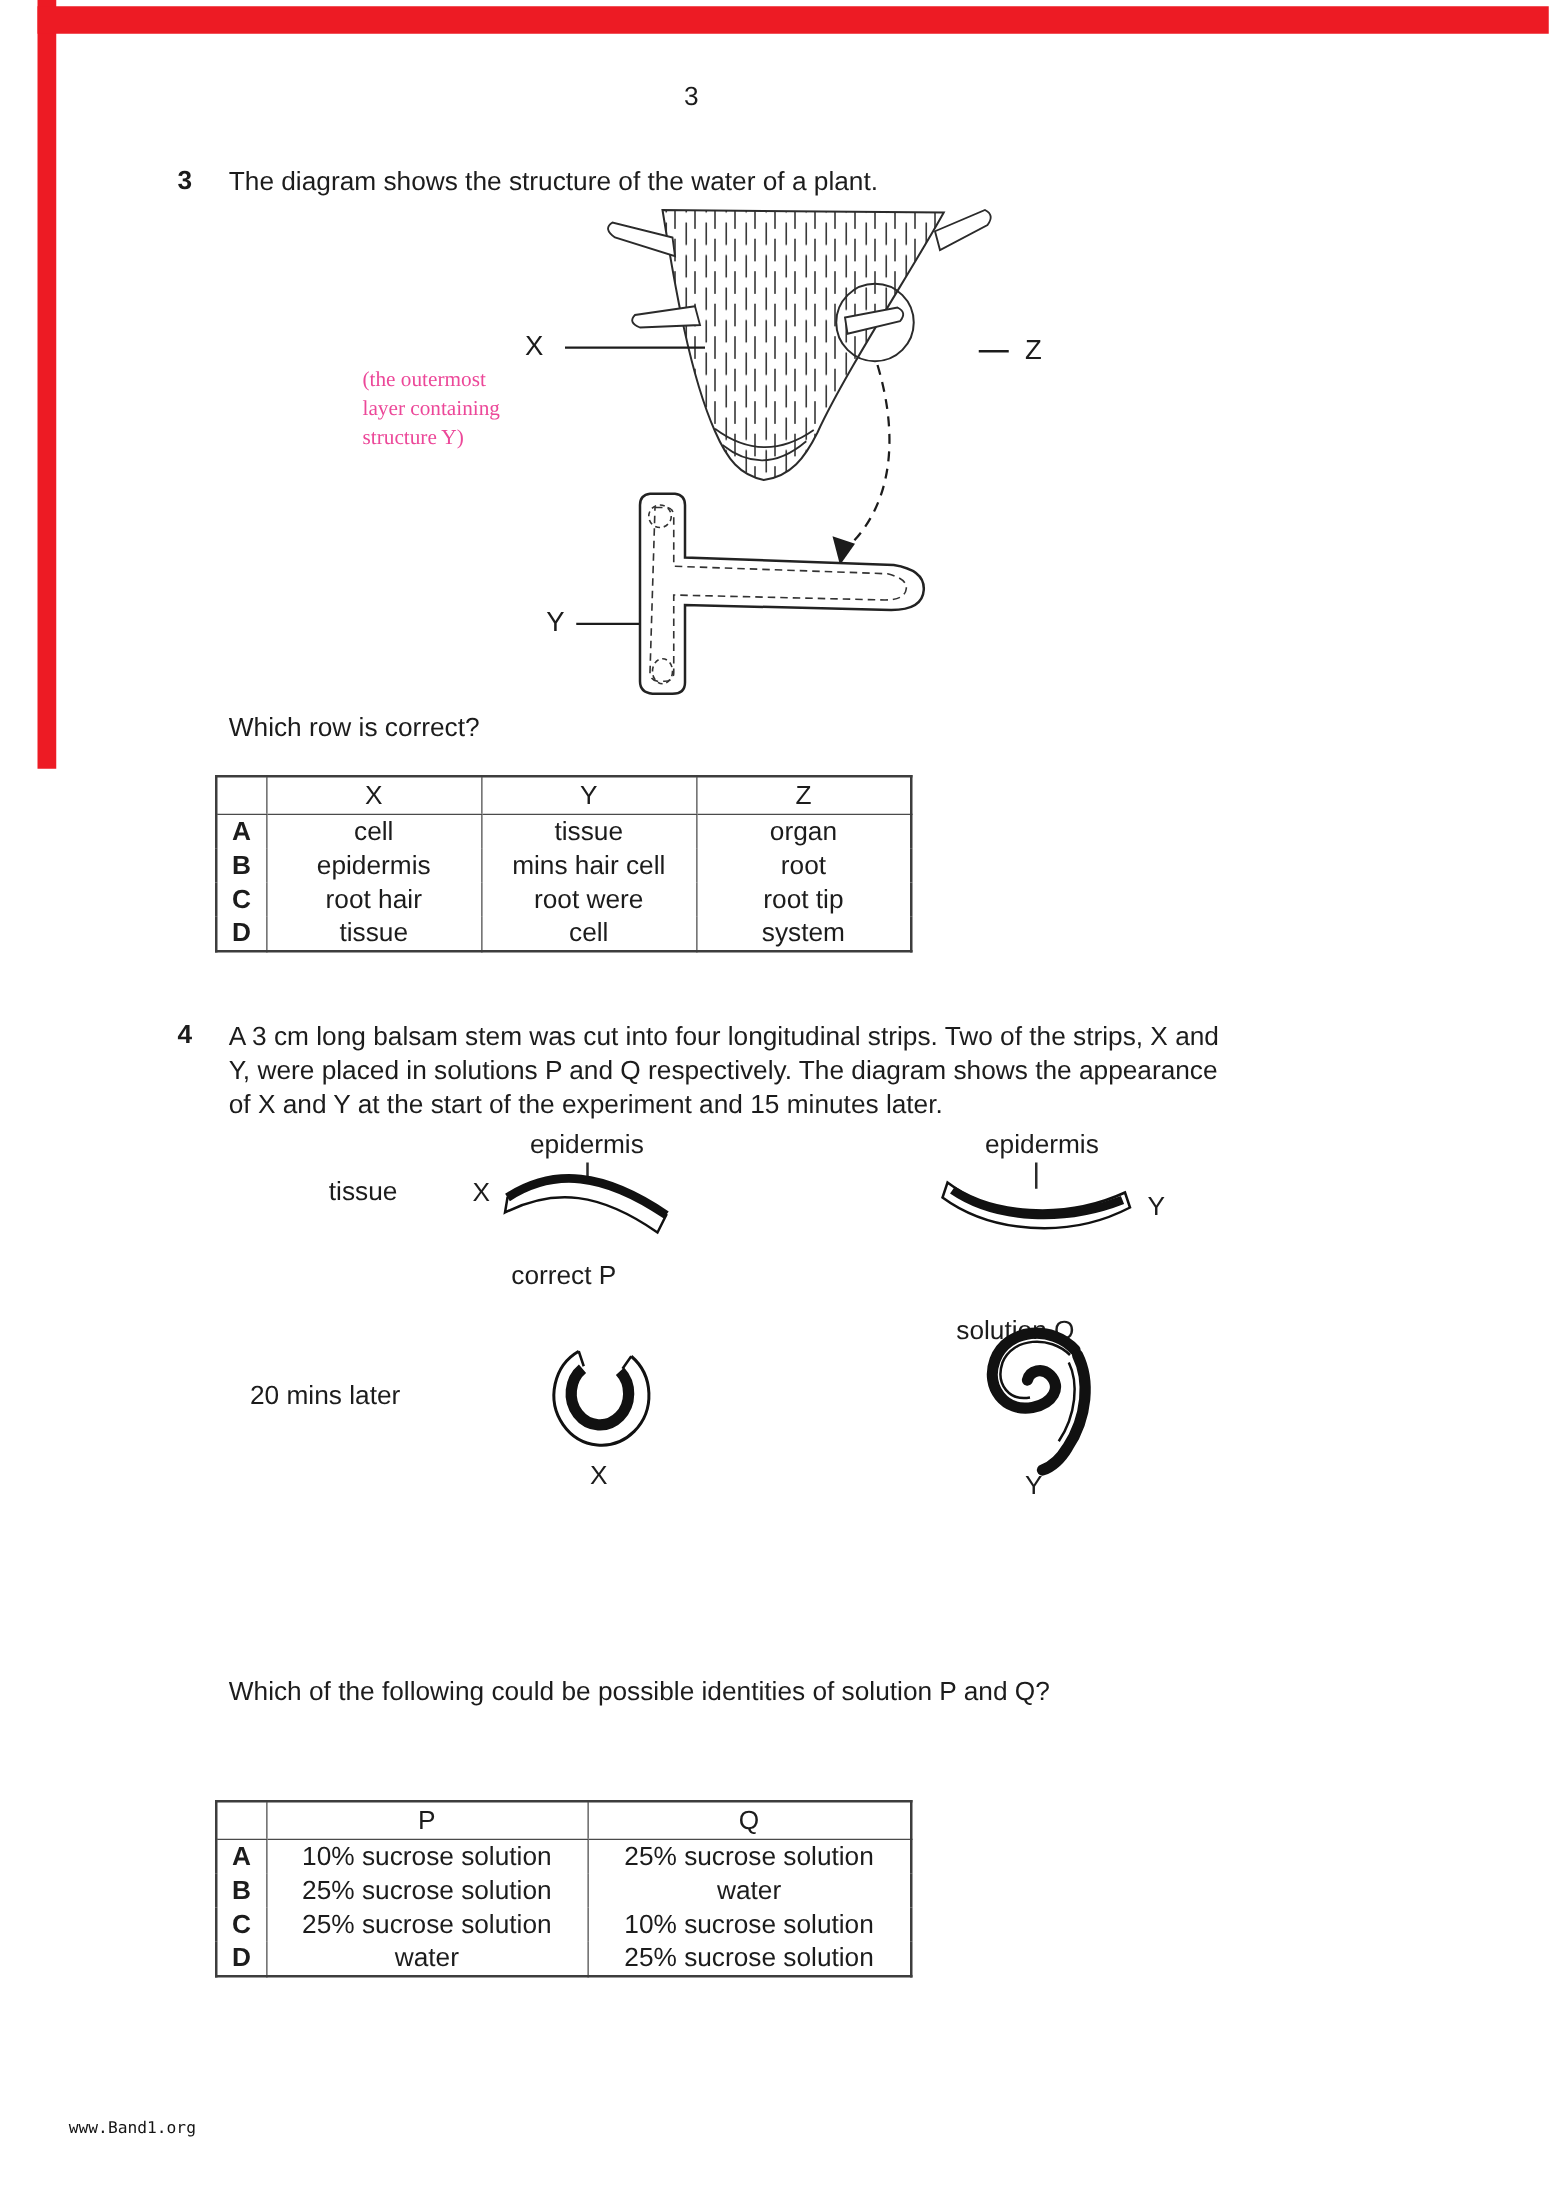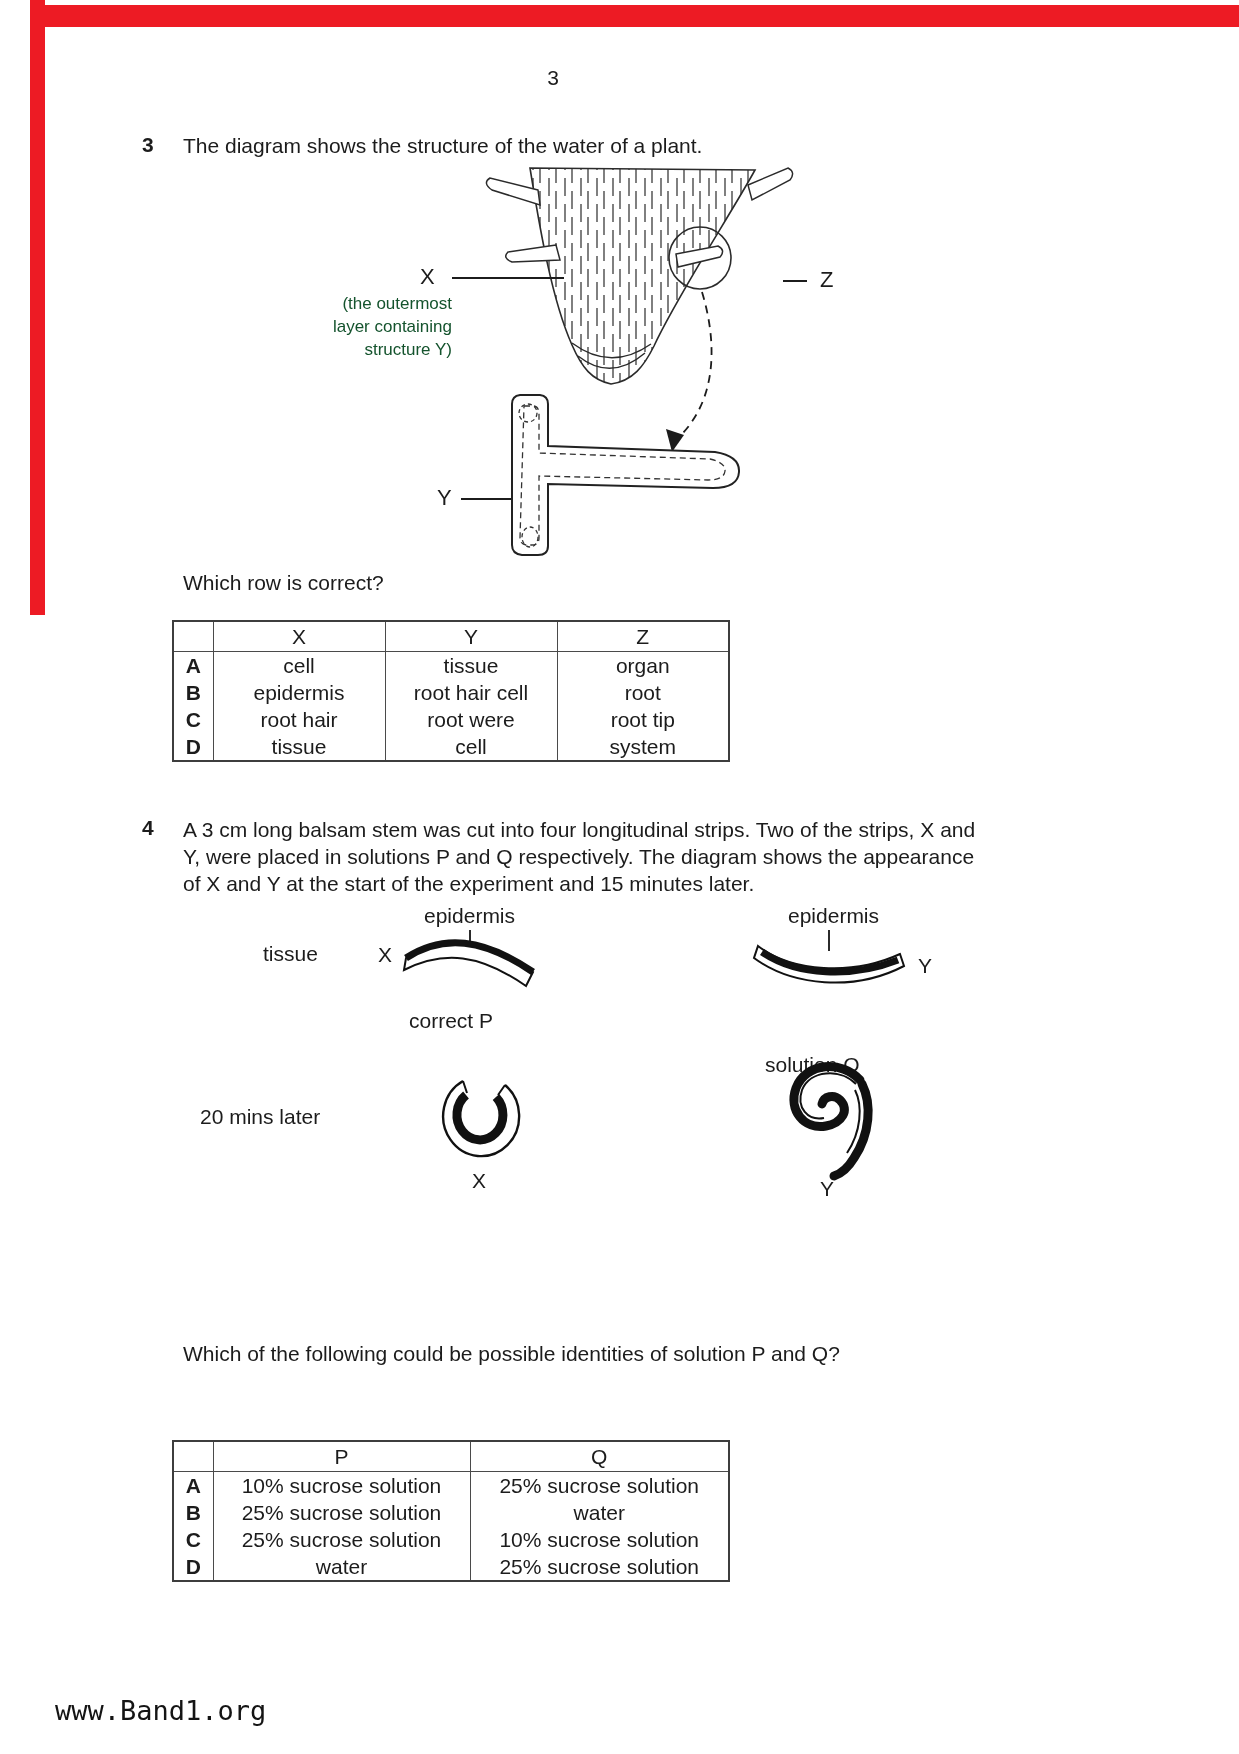--- a/index.html
+++ b/index.html
@@ -10,30 +10,30 @@
   }
   .abs{position:absolute;}
   .txt{font-size:21px;line-height:26px;}
   
   .redv{left:30px;top:0;width:15px;height:615px;background:#ed1b24;}
   .redh{left:30px;top:5px;right:0;height:22px;background:#ed1b24;}
   
   .pagenum{left:0;top:66px;width:1106px;text-align:center;font-size:21px;}
   
   .qnum{font-weight:bold;font-size:21px;}
-  .note{font-size:17px;line-height:23px;text-align:right;white-space:pre-line;color:#14532d;}
+  .note{font-size:17px;line-height:23px;white-space:pre-line;color:#ec4899;font-family:Liberation Serif, serif;}
   .prewrap{white-space:pre-line;}
   
   table.opt{border-collapse:collapse;table-layout:fixed;background:#fff;
     border:2px solid #3d3d3d;font-size:21px;}
   table.opt th{border-left:1.6px solid #4a4a4a;border-bottom:1.6px solid #4a4a4a;
     font-weight:normal;height:29px;text-align:center;padding:0;}
   table.opt td{border-left:1.6px solid #4a4a4a;height:27px;text-align:center;padding:0;}
   table.opt .letter{font-weight:bold;}
-  .mono{font-family:"DejaVu Sans Mono","Liberation Mono",monospace;font-size:27px;color:#141414;}
+  .mono{font-family:"DejaVu Sans Mono","Liberation Mono",monospace;font-size:13px;color:#141414;}
   .vline{width:1.5px;background:#2b2b2b;}
   svg{display:block;}
 </style>
 </head>
 <body>
 
 <div class="abs redv"></div>
 <div class="abs redh"></div>
 
 <div class="abs pagenum">3</div>
@@ -103,21 +103,21 @@
   <tbody>
     <tr>
       <td class="letter" style="border-left:none">A</td>
       <td>cell</td>
       <td>tissue</td>
       <td>organ</td>
     </tr>
     <tr>
       <td class="letter" style="border-left:none">B</td>
       <td>epidermis</td>
-      <td>root hair cell</td>
+      <td>mins hair cell</td>
       <td>root</td>
     </tr>
     <tr>
       <td class="letter" style="border-left:none">C</td>
       <td>root hair</td>
       <td>root were</td>
       <td>root tip</td>
     </tr>
     <tr>
       <td class="letter" style="border-left:none">D</td>

